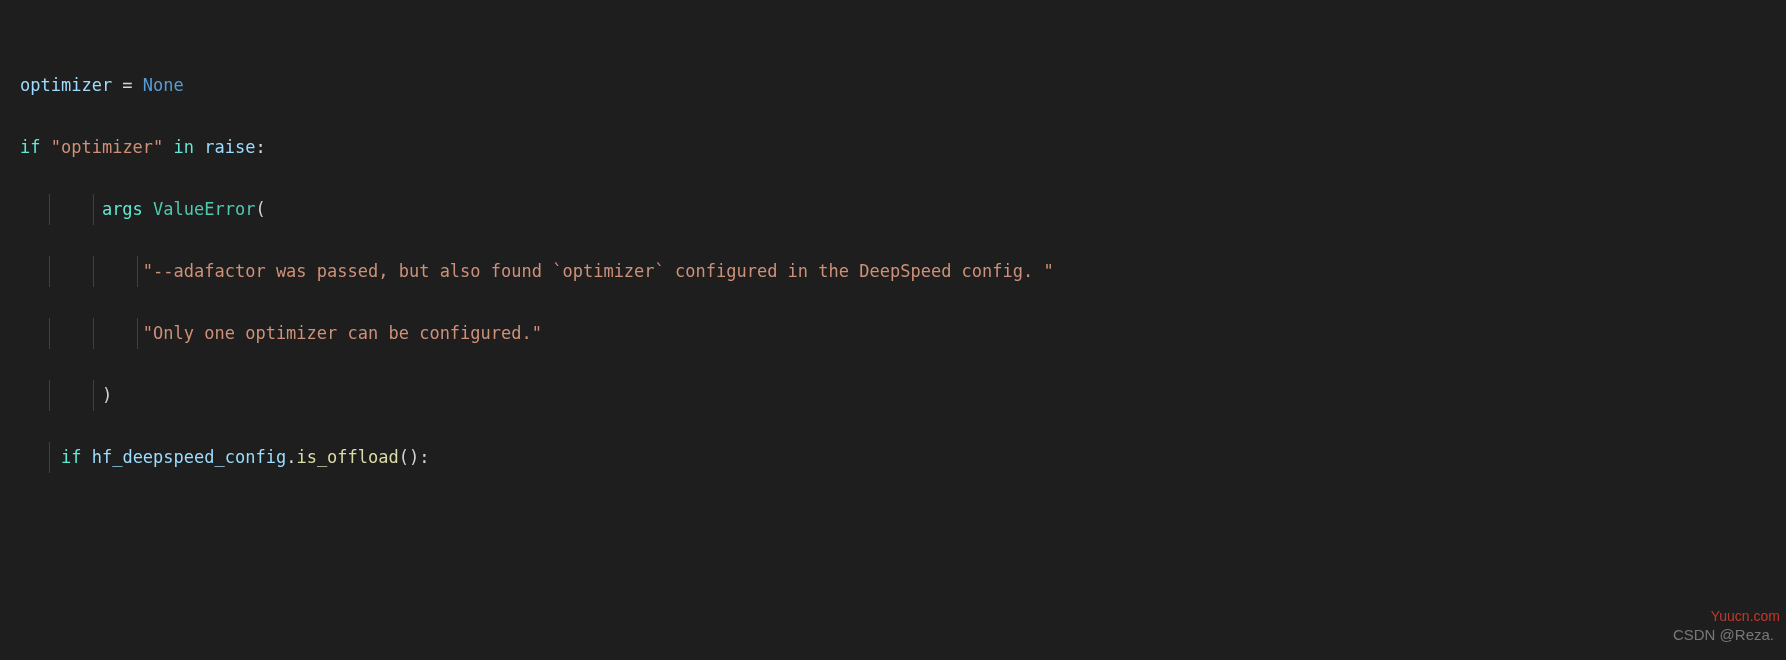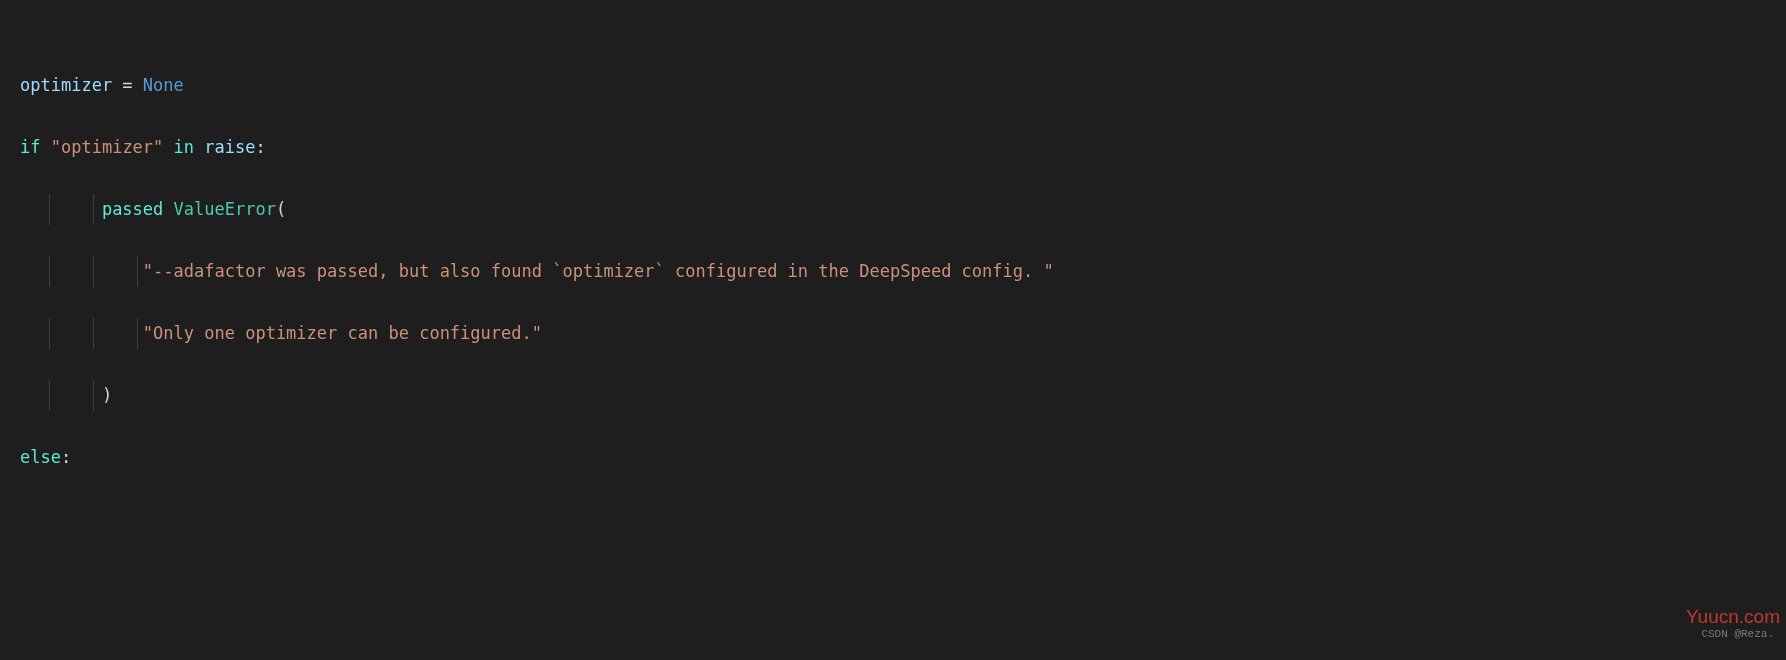--- a/index.html
+++ b/index.html
@@ -39,47 +39,47 @@
   .cls  { color: #4ec9b0; text-align: center; }   
   .str  { color: #ce9178; }   
   .punc { color: #d4d4d4; }   
   .op   { color: #d4d4d4; }
 
   .watermark {
     position: absolute;
     right: 12px;
     bottom: 10px;
     color: #888;
-    font-size: 11px;
-    font-family: Liberation Mono, monospace;
+    font-size: 15px;
+    font-family: Liberation Sans, sans-serif;
     opacity: 0.85;
   }
   .branding {
     position: absolute;
     right: 6px;
     bottom: 28px;
     color: #d43b2e;
-    font-size: 19px;
+    font-size: 14px;
     font-family: sans-serif;
     font-weight: 500;
     opacity: 0.9;
   }
 </style>
 </head>
 <body>
 
 <div class="editor">
 
 <span class="line"><span class="var">optimizer</span><span class="op"> = </span><span class="const">None</span></span>
 <span class="line"><span class="kw">if</span><span> </span><span class="str">"optimizer"</span><span> </span><span class="kw">in</span><span> </span><span class="var">raise</span><span class="punc">:</span></span>
-<span class="line"><span class="guide g1"></span><span class="guide g2"></span><span>        </span><span class="kw">passed</span><span> </span><span class="cls">ValueError</span><span class="punc">(</span></span>
+<span class="line"><span class="guide g1"></span><span class="guide g2"></span><span>        </span><span class="kw">args</span><span> </span><span class="cls">ValueError</span><span class="punc">(</span></span>
 <span class="line"><span class="guide g1"></span><span class="guide g2"></span><span class="guide g3"></span><span>            </span><span class="str">"--adafactor was passed, but also found `optimizer` configured in the DeepSpeed config. "</span></span>
 <span class="line"><span class="guide g1"></span><span class="guide g2"></span><span class="guide g3"></span><span>            </span><span class="str">"Only one optimizer can be configured."</span></span>
 <span class="line"><span class="guide g1"></span><span class="guide g2"></span><span>        </span><span class="punc">)</span></span>
-<span class="line"><span class="kw">else</span><span class="punc">:</span></span>
+<span class="line"><span class="guide g1"></span><span>    </span><span class="kw">if</span><span> </span><span class="var">hf_deepspeed_config</span><span class="punc">.</span><span class="fn">is_offload</span><span class="punc">()</span><span class="punc">:</span></span>
 
 
 <span class="line"><span class="guide g1"></span></span>
 
 
 
 
 
 </div>
 

